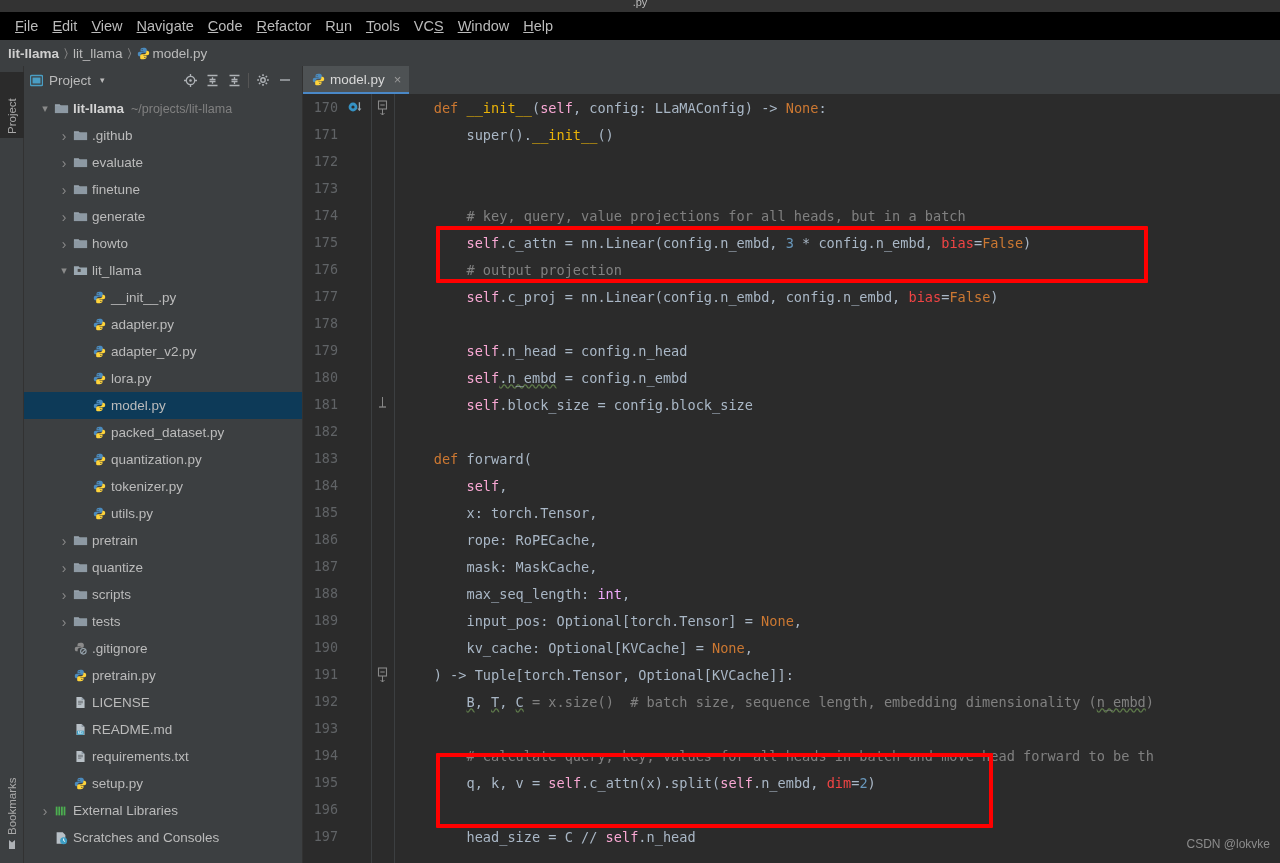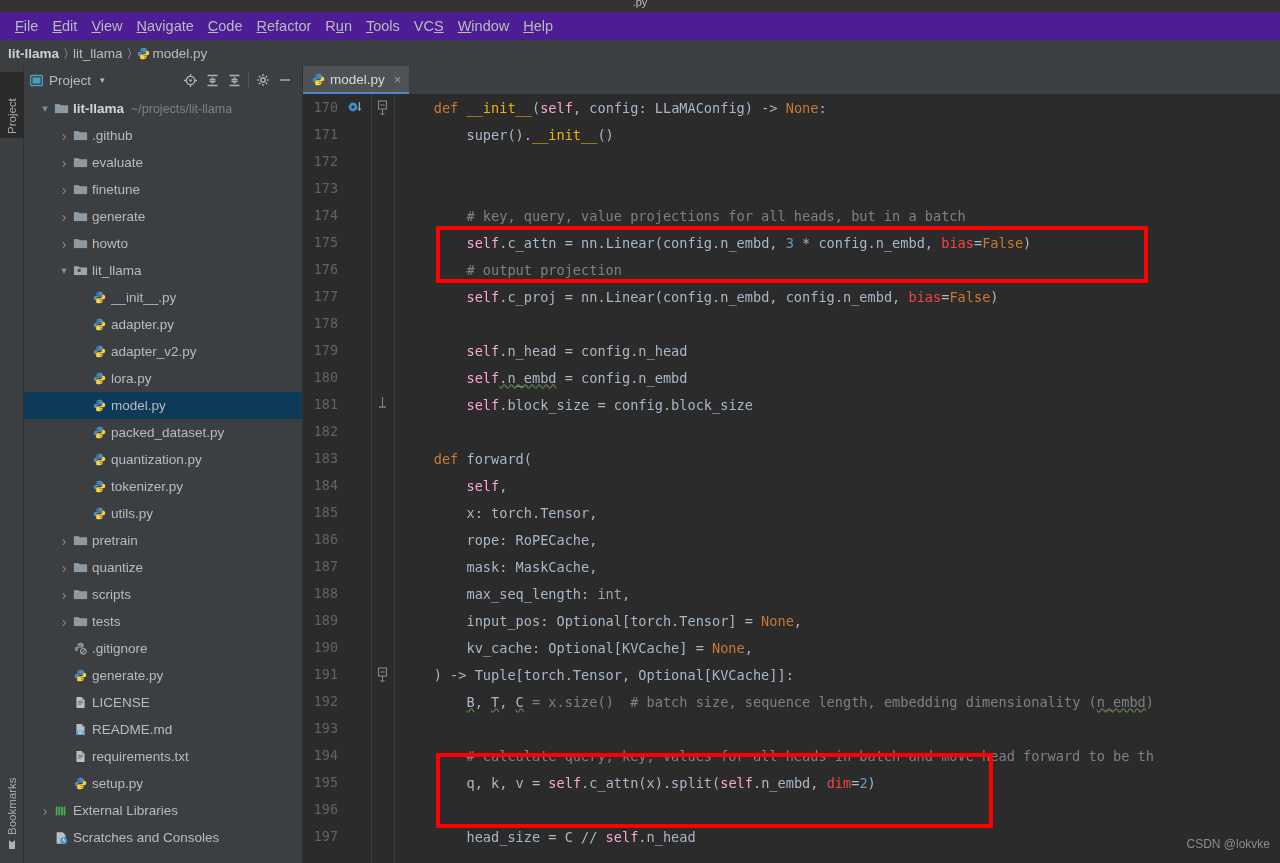--- a/index.html
+++ b/index.html
@@ -17,21 +17,21 @@
     position: relative;
   }
   .titlebar .wintitle {
     position: absolute; left: 0; right: 0; top: -4px;
     text-align: center; color: #bbbbbb; font-size: 11px;
     overflow: hidden; height: 12px; white-space: nowrap;
   }
 
   
   .menubar {
-    height: 28px; background: #4c1d95;
+    height: 28px; background: #000000;
     display: flex; align-items: center; padding-left: 8px;
   }
   .menu-item {
     color: #bbbbbb; font-size: 14.5px; padding: 2px 7px;
     white-space: nowrap; cursor: default;
   }
   .menu-item .mn { text-decoration: underline; }
 
   
   .breadcrumb {
@@ -136,21 +136,21 @@
   
   .gutline { position:absolute; top:0; bottom:0; width:1px; background:#3c3f41; }
 
   
   .kw      { color: #cc7832; }
   .self    { color: #f9a8d4; }
   .num     { color: #6897bb; }
   .cmt     { color: #808080; }
   .kwarg   { color: #ef4444; }
   .dunder  { color: #eab308; }
-  .builtin { color: #a3a3a3; }
+  .builtin { color: #f0abfc; }
   .plain   { color: #a9b7c6; }
   .warn-wavy {
     text-decoration: underline wavy #5e7a4a;
     text-decoration-skip-ink: none;
   }
 
   
   .redbox {
     position: absolute; border: 4px solid #ff0000;
     pointer-events: none; border-radius: 1px;
@@ -476,21 +476,21 @@
             <span class="tlabel">.gitignore</span>
           </div>
           <div class="trow" style="padding-left: 33px;">
             <span class="tarrow"></span>
             <span class="ticon">
               <svg width="13" height="13" viewBox="0 0 16 16" style="vertical-align:-2px">
                 <path d="M7.8 1C5.4 1 4.3 2 4.3 3.6v1.6h3.8v.6H3.3C1.9 5.8 1 6.8 1 8.6c0 1.8.8 2.9 2.3 2.9h1.2v-1.8c0-1.4 1.1-2.6 2.6-2.6h3c1.2 0 2-1 2-2.2V3.6C12.1 2.2 11 1 9.6 1H7.8zM6.3 2.5c.4 0 .7.3.7.7s-.3.7-.7.7-.7-.3-.7-.7.3-.7.7-.7z" fill="#4b8bbe"></path>
                 <path d="M8.2 15c2.4 0 3.5-1 3.5-2.6v-1.6H7.9v-.6h4.8c1.4 0 2.3-1 2.3-2.8 0-1.8-.8-2.9-2.3-2.9h-1.2v1.8c0 1.4-1.1 2.6-2.6 2.6h-3c-1.2 0-2 1-2 2.2v2.3C3.9 14.8 5 15 6.4 15h1.8zm1.5-1.5c-.4 0-.7-.3-.7-.7s.3-.7.7-.7.7.3.7.7-.3.7-.7.7z" fill="#ffd43b"></path>
               </svg>
             </span>
-            <span class="tlabel">generate.py</span>
+            <span class="tlabel">pretrain.py</span>
           </div>
           <div class="trow" style="padding-left: 33px;">
             <span class="tarrow"></span>
             <span class="ticon">
               <svg width="13" height="13" viewBox="0 0 16 16">
                 <path d="M3 1.2h6.3L13 4.8V14.8H3z" fill="#b8c0c6"></path>
                 <path d="M9.3 1.2L13 4.8H9.3z" fill="#8d99a3"></path>
                 <g stroke="#5a5f63" stroke-width="0.9">
                   <path d="M5 6.5h6M5 8.3h6M5 10.1h4"></path>
                 </g>

